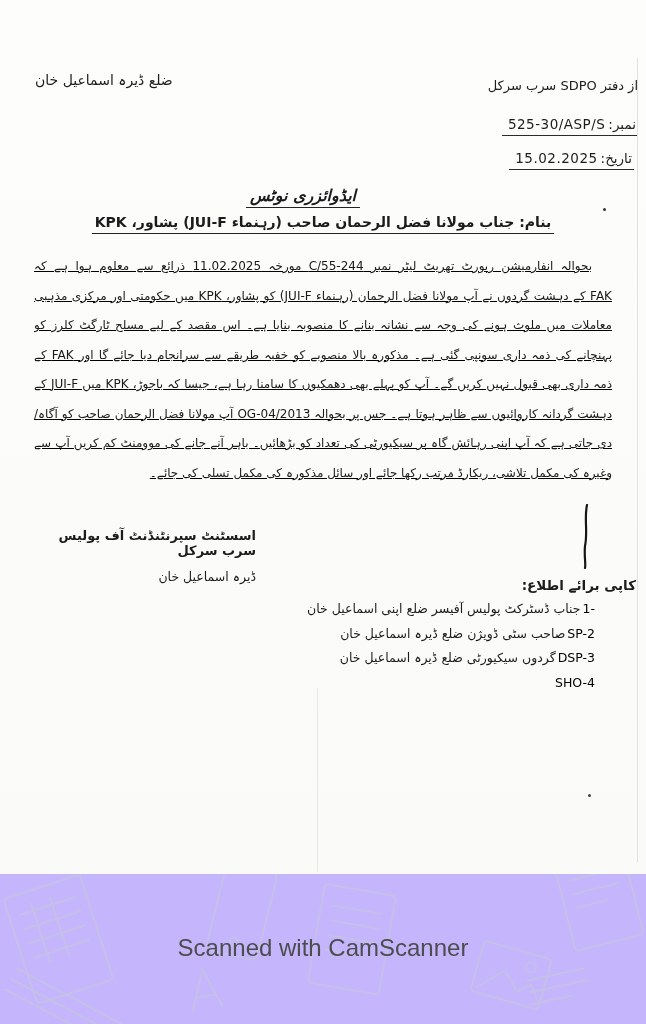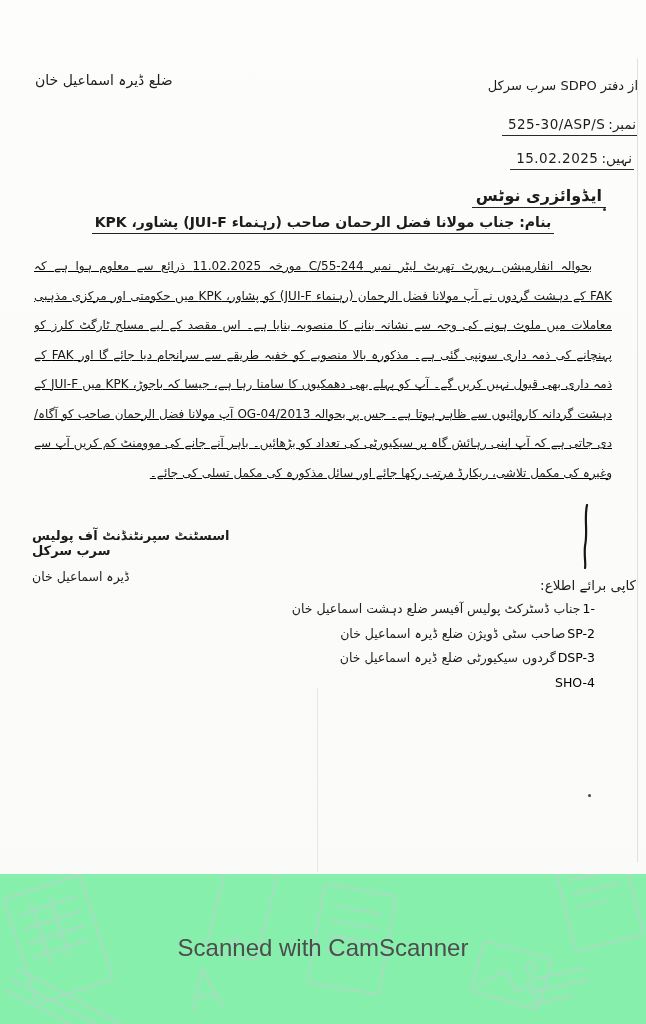--- a/index.html
+++ b/index.html
@@ -9,68 +9,68 @@
   #paper{position:absolute;left:0;top:0;width:646px;height:874px;
          background:linear-gradient(180deg,#fdfdfc 0%,#fbfbf9 60%,#fafaf8 100%);}
   .urdu{direction:rtl;unicode-bidi:plaintext;color:#1c1c1c;}
   .hdr-right{position:absolute;right:8px;top:78px;font-size:13px;}
   .hdr-left{position:absolute;left:35px;top:72px;font-size:14px;}
   .num-row{position:absolute;right:8px;top:116px;font-size:13.5px;
            border-bottom:1.5px solid #2a2a2a;padding:0 2px 3px 6px;display:flex;direction:rtl;gap:3px;}
   .date-row{position:absolute;right:12px;top:150px;font-size:13.5px;
            border-bottom:1.5px solid #2a2a2a;padding:0 2px 3px 6px;display:flex;direction:rtl;gap:3px;}
   .num-val{direction:ltr;unicode-bidi:isolate;letter-spacing:.5px;}
-  #title{position:absolute;left:0;right:40px;top:186px;text-align:right;font-size:16px;font-weight:bold;}
+  #title{position:absolute;left:0;right:40px;top:186px;text-align:center;font-size:16px;font-weight:bold;font-style:italic;}
   #title span{border-bottom:1.6px solid #222;padding:0 4px 2px 4px;}
   #addressee{position:absolute;left:0;right:0;top:214px;text-align:center;font-size:14px;font-weight:bold;}
   #addressee span{border-bottom:1.5px solid #222;padding:0 3px 3px 3px;}
   #body{position:absolute;left:34px;top:252px;width:578px;text-decoration:underline;}
   .bline{direction:rtl;font-size:12px;line-height:29.5px;white-space:nowrap;
          overflow:hidden;text-align:right;color:#191919;}
   .bline.just{text-align:justify;text-align-last:justify;white-space:normal;
               height:29.5px;overflow:hidden;}
   .bline.first{padding-right:20px;}
-  #sig{position:absolute;left:32px;top:528px;width:230px;text-align:left;}
+  #sig{position:absolute;left:26px;top:528px;width:230px;text-align:right;}
   #sig .s1{font-size:13px;font-weight:bold;}
   #sig .s2{font-size:12.5px;margin-top:11px;}
-  #copy-head{position:absolute;right:10px;top:577px;font-size:13.5px;font-weight:normal;}
+  #copy-head{position:absolute;right:10px;top:577px;font-size:13.5px;font-weight:bold;}
   #copy-list{position:absolute;right:51px;top:601px;}
   .citem{display:flex;direction:rtl;justify-content:flex-start;font-size:12.5px;
          margin-bottom:9.5px;gap:2px;}
   .cpre{direction:ltr;unicode-bidi:isolate;}
   
   .fold-r{position:absolute;left:637px;top:58px;width:1px;height:804px;background:#e2e1de;}
   .fold-m{position:absolute;left:317px;top:688px;width:1px;height:184px;background:#e9e8e5;}
   .dot1{position:absolute;left:603px;top:208px;width:3px;height:3px;background:#333;border-radius:50%;}
   .dot2{position:absolute;left:588px;top:794px;width:3px;height:3px;background:#444;border-radius:50%;}
   .dot3{position:absolute;left:450px;top:472px;width:2px;height:2px;background:#555;border-radius:50%;}
   .pen-mark{position:absolute;left:580px;top:504px;}
   
-  #footer{position:absolute;left:0;top:874px;width:646px;height:150px;background:#86efac;}
+  #footer{position:absolute;left:0;top:874px;width:646px;height:150px;background:#c4b5fd;}
   #footer-text{position:absolute;left:0;right:0;top:60px;text-align:center;
                font-family:"Liberation Sans",sans-serif;font-size:24px;color:#4d4d4d;}
   #doodles{position:absolute;left:0;top:0;width:646px;height:150px;opacity:.5;}
 </style>
 </head>
 <body>
 
 <div id="page">
 
   <div id="paper">
 
     <div class="urdu hdr-right">از دفتر SDPO سرب سرکل</div>
     <div class="urdu hdr-left">ضلع ڈیرہ اسماعیل خان</div>
 
     <div class="num-row urdu">
       <span>نمبر:</span>
       <span class="num-val">525-30/ASP/S</span>
     </div>
 
     <div class="date-row urdu">
-      <span>نہیں:</span>
+      <span>تاریخ:</span>
       <span class="num-val">15.02.2025</span>
     </div>
 
     <div id="title" class="urdu">
       <span>ایڈوائزری نوٹس</span>
     </div>
 
     <div id="addressee" class="urdu">
       <span>بنام: جناب مولانا فضل الرحمان صاحب (رہنماء JUI-F) پشاور، KPK</span>
     </div>
@@ -89,21 +89,21 @@
     <div id="sig">
       <div class="urdu s1">اسسٹنٹ سپرنٹنڈنٹ آف پولیس سرب سرکل</div>
       <div class="urdu s2">ڈیرہ اسماعیل خان</div>
     </div>
 
     <div id="copy-head" class="urdu">کاپی برائے اطلاع:</div>
 
     <div id="copy-list">
       <div class="citem">
         <span class="cpre">1-</span>
-        <span class="urdu">جناب ڈسٹرکٹ پولیس آفیسر ضلع دہشت اسماعیل خان</span>
+        <span class="urdu">جناب ڈسٹرکٹ پولیس آفیسر ضلع اپنی اسماعیل خان</span>
       </div>
       <div class="citem">
         <span class="cpre">SP-2</span>
         <span class="urdu">صاحب سٹی ڈویژن ضلع ڈیرہ اسماعیل خان</span>
       </div>
       <div class="citem">
         <span class="cpre">DSP-3</span>
         <span class="urdu">گردوں سیکیورٹی ضلع ڈیرہ اسماعیل خان</span>
       </div>
       <div class="citem">

